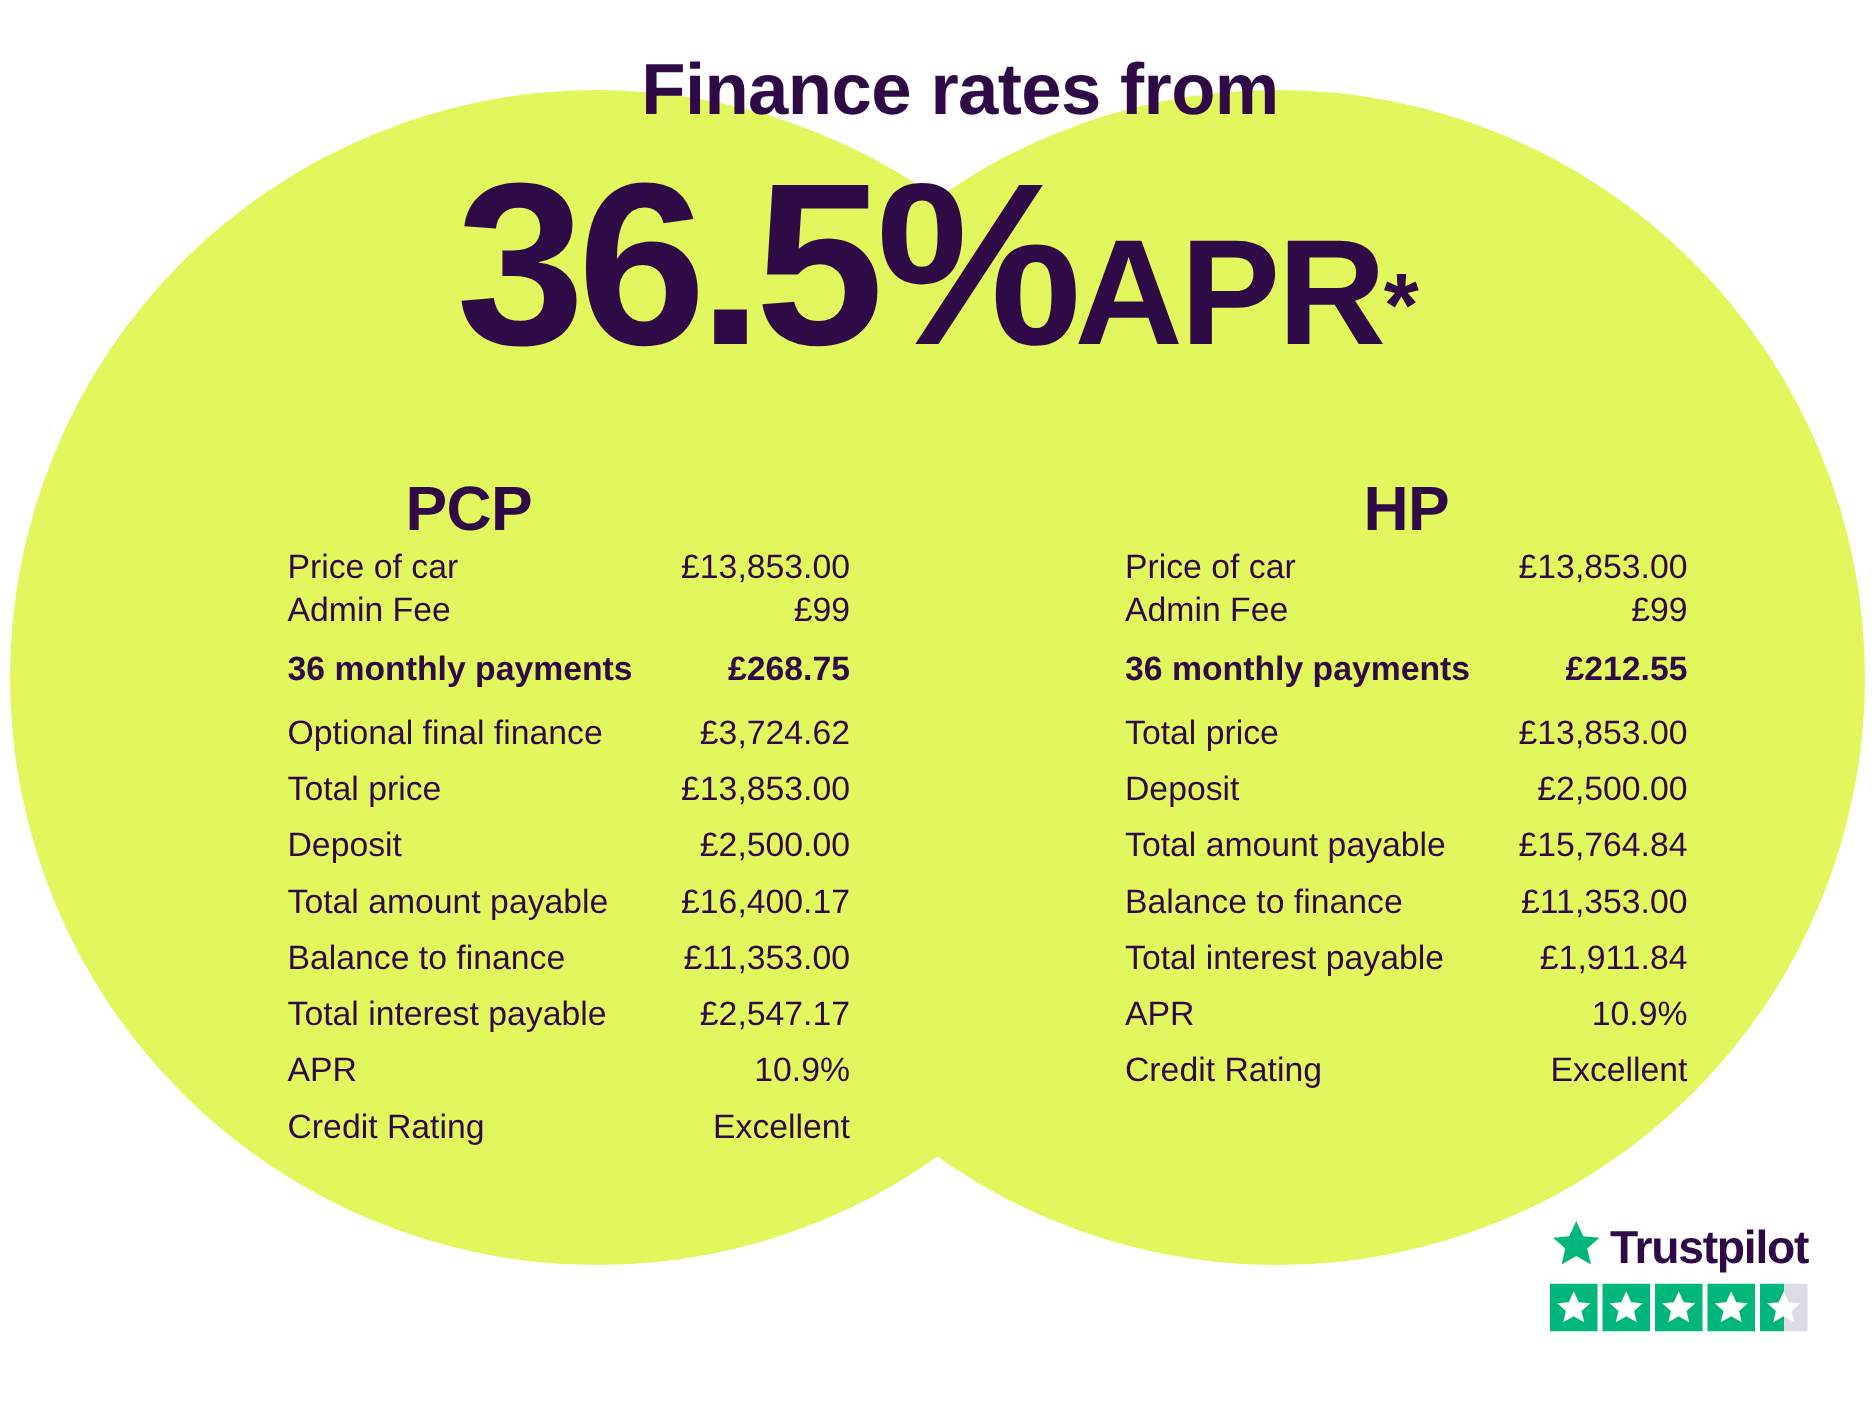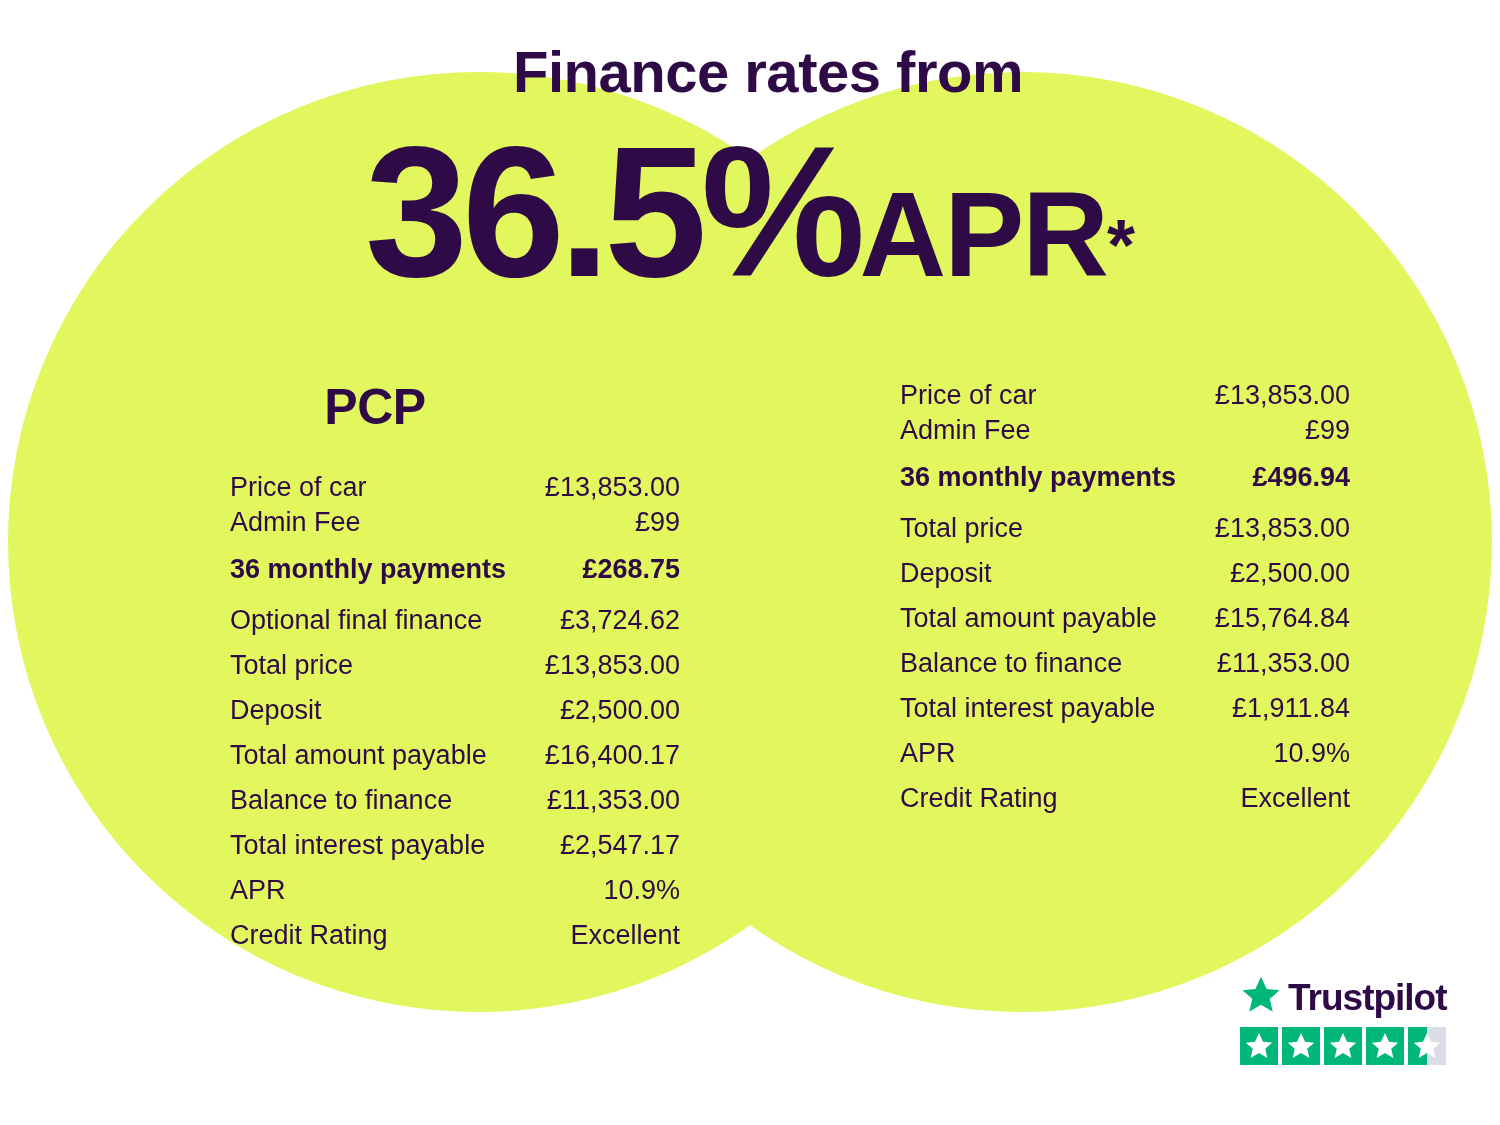--- a/index.html
+++ b/index.html
@@ -95,21 +95,20 @@
   }
   .col {
     width: 750px;
     box-sizing: border-box;
   }
   .col-title {
     text-align: center;
     font-size: 50px;
     font-weight: bold;
     color: #2e0a47;
-    margin-bottom: 34px;
     letter-spacing: -0.5px;
   }
   .col-pcp .rows {
     margin: 0 70px 0 186px;
   }
   .col-hp .rows {
     margin: 0 150px 0 106px;
   }
   .row {
     display: flex;
@@ -238,33 +237,34 @@
           </div>
           <div class="row">
             <span class="label">Credit Rating</span>
             <span class="value">Excellent</span>
           </div>
 
         </div>
       </div>
 
       <div class="col col-hp">
+        <div class="col-title">HP</div>
         <div class="rows">
 
           <div class="row tight">
             <span class="label">Price of car</span>
             <span class="value">£13,853.00</span>
           </div>
           <div class="row tight">
             <span class="label">Admin Fee</span>
             <span class="value">£99</span>
           </div>
           <div class="row strong">
             <span class="label">36 monthly payments</span>
-            <span class="value">£496.94</span>
+            <span class="value">£212.55</span>
           </div>
           <div class="row">
             <span class="label">Total price</span>
             <span class="value">£13,853.00</span>
           </div>
           <div class="row">
             <span class="label">Deposit</span>
             <span class="value">£2,500.00</span>
           </div>
           <div class="row">

